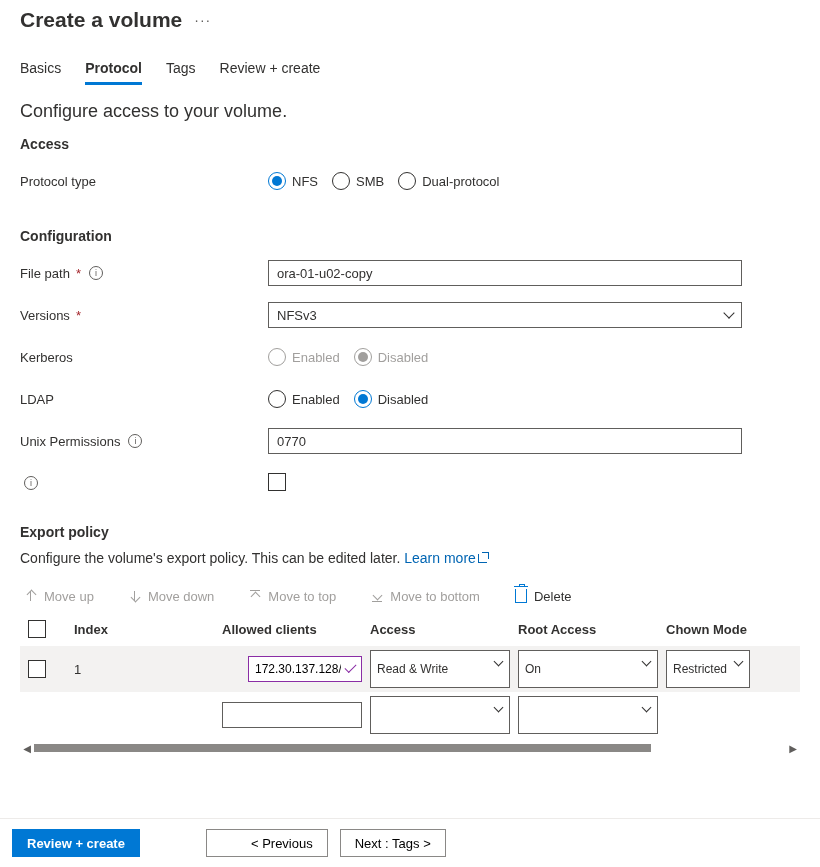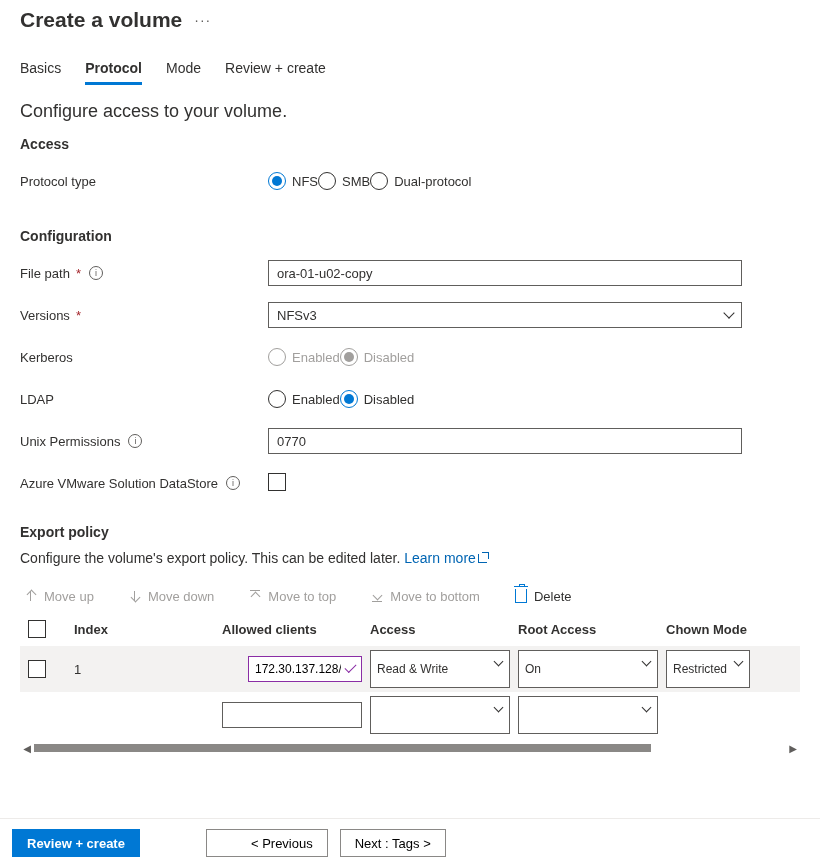--- a/index.html
+++ b/index.html
@@ -25,21 +25,21 @@
   .section-h { font-weight: 600; font-size: 14px; margin: 14px 0 10px 0; }
   .row { display: flex; align-items: center; min-height: 38px; margin-bottom: 4px; }
   .row .label { width: 248px; display: flex; align-items: center; gap: 4px; }
   .row .control { flex: 0 0 474px; }
   .req { color: #a4262c; margin-left: 2px;}
   .info {
     display: inline-flex; width: 14px; height: 14px; border: 1px solid #605e5c;
     border-radius: 50%; align-items: center; justify-content: center;
     font-size: 9px; color: #605e5c; margin-left: 4px; line-height: 1;
   }
-  .radio-group { display: flex; align-items: center; }
+  .radio-group { display: flex; gap: 14px; align-items: center; }
   .radio {
     display: inline-flex; align-items: center; gap: 6px; cursor: pointer;
     font-size: 13px;
   }
   .radio .dot {
     width: 18px; height: 18px; border: 1px solid #323130; border-radius: 50%;
     display: inline-flex; align-items: center; justify-content: center; background:#fff;
   }
   .radio.selected .dot { border-color: #0078d4; }
   .radio.selected .dot::after {
@@ -157,21 +157,21 @@
 
 <div class="page">
   <div class="header">
     <div class="title">Create a volume</div>
     <div class="ellipsis">···</div>
   </div>
 
   <div class="tabs">
     <div class="tab">Basics</div>
     <div class="tab active">Protocol</div>
-    <div class="tab">Mode</div>
+    <div class="tab">Tags</div>
     <div class="tab">Review + create</div>
   </div>
 
   <div class="desc">Configure access to your volume.</div>
 
   <div class="section-h">Access</div>
 
   <div class="row">
     <div class="label">
       <span>Protocol type</span>
@@ -254,21 +254,20 @@
       <span>Unix Permissions</span>
       <span class="info">i</span>
     </div>
     <div class="control">
       <input class="text-input" value="0770" style="">
     </div>
   </div>
 
   <div class="row">
     <div class="label">
-      <span>Azure VMware Solution DataStore</span>
       <span class="info">i</span>
     </div>
     <div class="control">
       <span class="checkbox"></span>
     </div>
   </div>
 
   <div class="section-h" style="margin-top:22px;">Export policy</div>
   <div class="export-desc">
     <span>Configure the volume's export policy. This can be edited later.</span>

